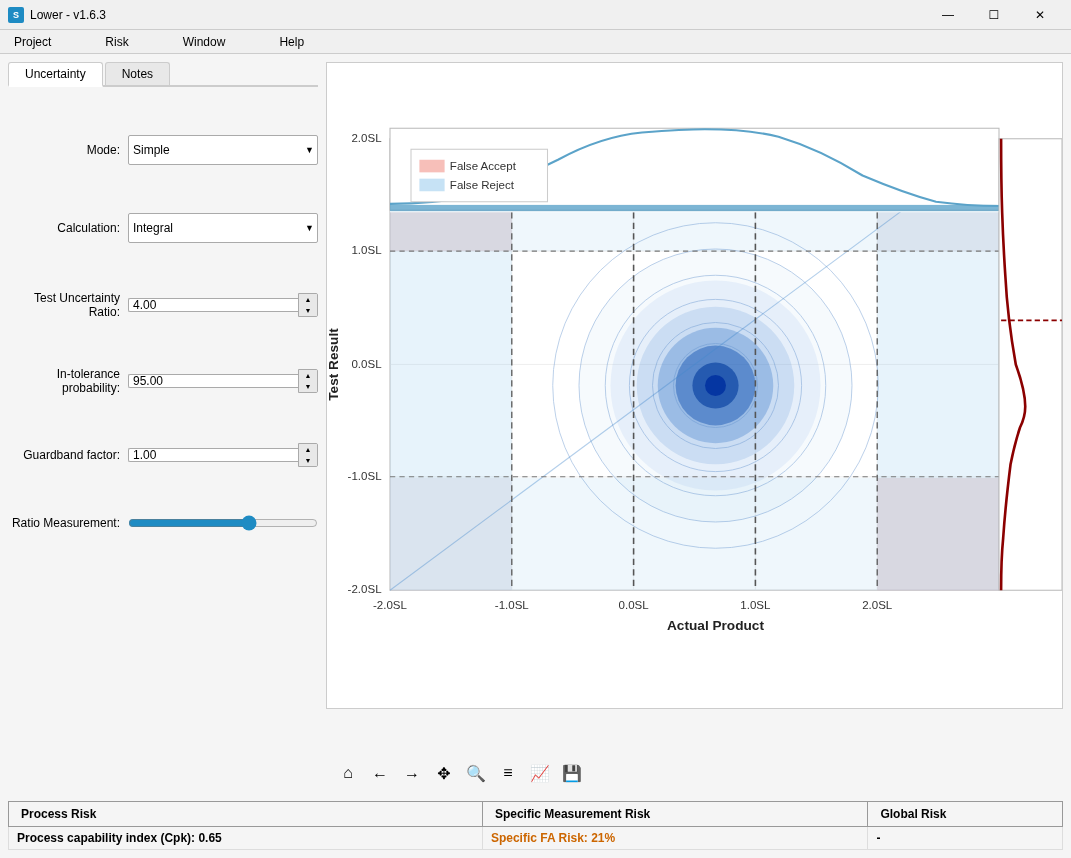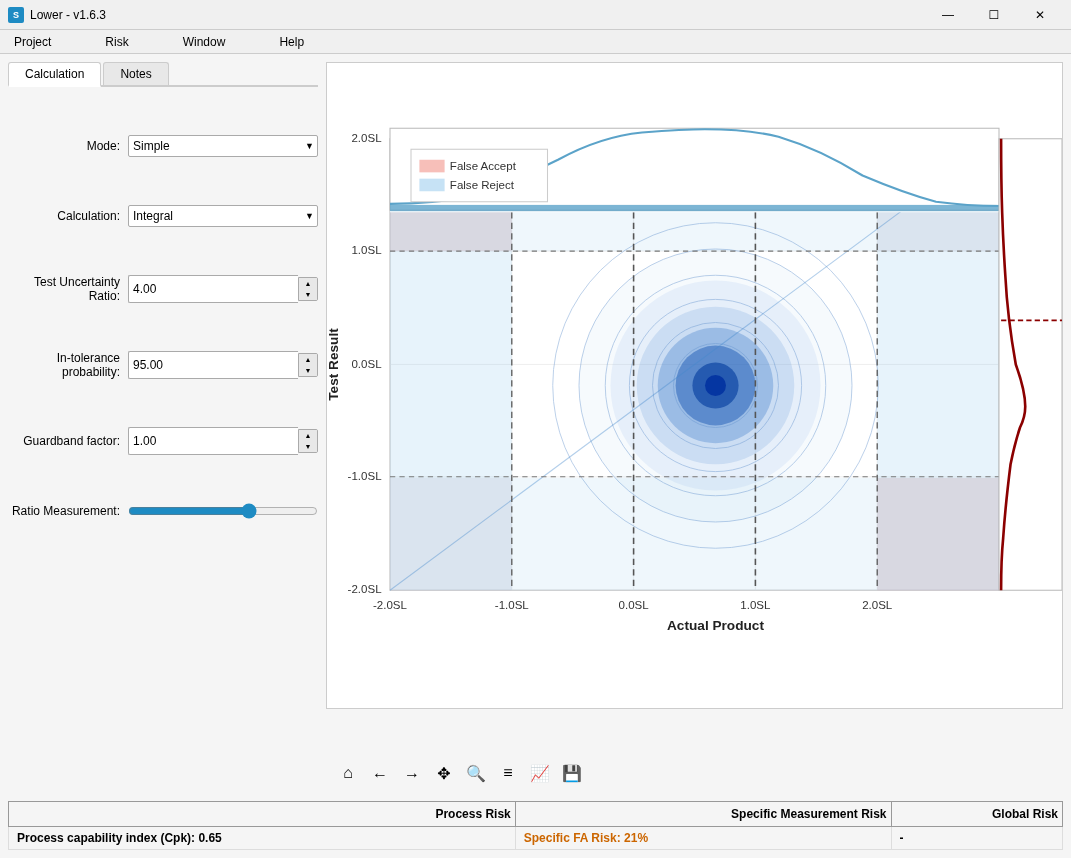--- a/index.html
+++ b/index.html
@@ -57,25 +57,25 @@
       font-size: 12px;
       border-radius: 3px 3px 0 0;
       margin-right: 2px;
     }
     .tab.active { background: white; border-bottom: 2px solid white; margin-bottom: -2px; }
 
     
     .form-row { display: flex; align-items: center; margin-bottom: 6px; margin-top: 48px; }
     .form-label { width: 120px; font-size: 12px; text-align: right; padding-right: 8px; }
     .spinner-wrap { display: flex; align-items: center; flex: 1; }
-    .spinner-input { flex: 1; height: 28px; border: 1px solid #aaa; background: white; font-size: 12px; padding: 0 4px; border-right: none; border-radius: 2px 0 0 2px; }
+    .spinner-input { flex: 1; height: 14px; border: 1px solid #aaa; background: white; font-size: 12px; padding: 0 4px; border-right: none; border-radius: 2px 0 0 2px; }
     .spinner-btns { display: flex; flex-direction: column; border: 1px solid #aaa; border-radius: 0 2px 2px 0; overflow: hidden; }
     .spinner-btn { width: 18px; height: 11px; background: #e8e8e8; border: none; cursor: pointer; font-size: 7px; display: flex; align-items: center; justify-content: center; line-height: 1; }
     .select-wrap { position: relative; flex: 1; }
-    .select-wrap select { width: 100%; height: 22px; border: 1px solid #aaa; background: white; font-size: 12px; padding: 0 4px; appearance: none; cursor: pointer; border-radius: 2px; }
+    .select-wrap select { width: 100%; height: 30px; border: 1px solid #aaa; background: white; font-size: 12px; padding: 0 4px; appearance: none; cursor: pointer; border-radius: 2px; }
     .select-arrow { position: absolute; right: 4px; top: 50%; transform: translateY(-50%); pointer-events: none; font-size: 9px; }
 
     
     .slider-wrap { flex: 1; display: flex; align-items: center; }
     .slider-wrap input[type=range] { width: 100%; accent-color: #1e8bc3; }
 
     
     .right-panel { flex: 1; display: flex; flex-direction: column; gap: 44px; }
     .chart-area {
       flex: 1;
@@ -98,21 +98,21 @@
     .toolbar-btn {
       width: 28px; height: 28px; border: none; background: transparent; cursor: pointer;
       font-size: 16px; display: flex; align-items: center; justify-content: center;
       border-radius: 3px;
     }
 
     
     .results-table-wrap { padding: 0 8px 8px 8px; }
     .results-table { width: 100%; border-collapse: collapse; border: 1px solid #999; font-size: 12px; }
     .results-table th {
-      background: #f5f5f5; border: 1px solid #999; padding: 5px 4px; font-weight: bold; text-align: right;
+      background: #f5f5f5; border: 1px solid #999; padding: 5px 12px; font-weight: bold; text-align: left;
     }
     .results-table td { border: 1px solid #ddd; padding: 4px 8px; }
     .results-table tr:first-child td { font-weight: bold; background: #f5f5f5; }
     .orange { color: #cc6600; }
   </style>
 </head>
 <body>
 
 <div class="title-bar">
   <div class="title-bar-left">
@@ -132,21 +132,21 @@
   <div class="menu-item">Window</div>
   <div class="menu-item">Help</div>
 </div>
 
 <div class="main">
   <div class="content">
 
     <div class="left-panel">
 
       <div class="tab-bar">
-        <div class="tab active">Calculation</div>
+        <div class="tab active">Uncertainty</div>
         <div class="tab">Notes</div>
       </div>
 
       <div class="form-row">
         <span class="form-label">Mode:</span>
         <div class="select-wrap">
           <select>
             <option>Simple</option>
           </select>
           <span class="select-arrow">▼</span>

